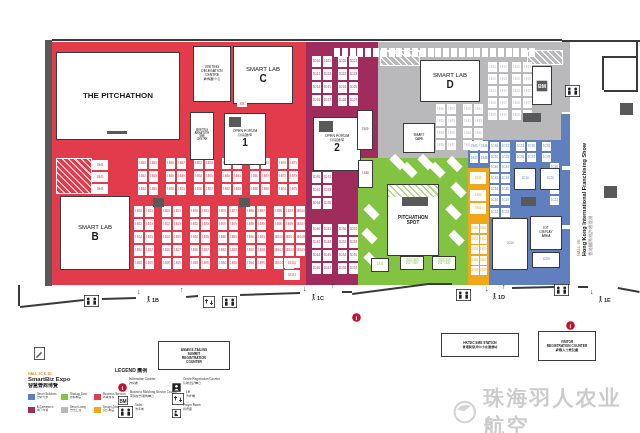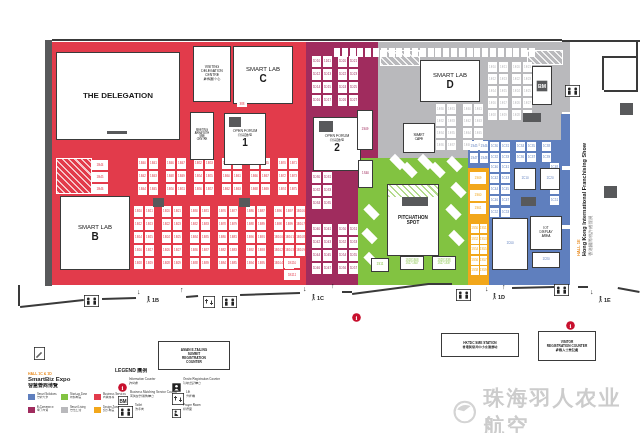--- a/index.html
+++ b/index.html
@@ -409,21 +409,21 @@
     <div class="diag" style="left: 362px; top: 232px;"></div>
     <div class="diag" style="left: 364px; top: 256px;"></div>
     <div class="pillar" style="left: 153px; top: 198px; width: 11px; height: 9px;"></div>
     <div class="pillar" style="left: 239px; top: 198px; width: 11px; height: 9px;"></div>
     <div class="pillar" style="left: 523px; top: 113px; width: 18px; height: 9px;"></div>
     <div class="pillar" style="left: 521px; top: 197px; width: 15px; height: 9px;"></div>
     <div class="pillar" style="left: 620px; top: 103px; width: 13px; height: 12px;"></div>
     <div class="pillar" style="left: 604px; top: 186px; width: 13px; height: 12px;"></div>
     <div class="room" style="left: 56px; top: 52px; width: 122px; height: 86px; font-size: 8px; font-weight: bold; color: rgb(26, 26, 26);">
       <div style="position: absolute; left: 50px; top: 78px; width: 20px; height: 2.5px; background: rgb(88, 89, 91);"></div>
-      <div>THE DELEGATION</div>
+      <div>THE PITCHATHON</div>
     </div>
     <div class="room" style="left: 193px; top: 46px; width: 36px; height: 54px; font-size: 3.4px; font-weight: normal; color: rgb(26, 26, 26);">
       <div>VISITING</div>
       <div>DELEGATION</div>
       <div>CENTRE</div>
       <div>參觀團中心</div>
     </div>
     <div class="room" style="left: 233px; top: 46px; width: 58px; height: 56px; font-size: 6px; font-weight: normal; color: rgb(26, 26, 26);">
       <div>SMART LAB</div>
       <div class="big">C</div>

